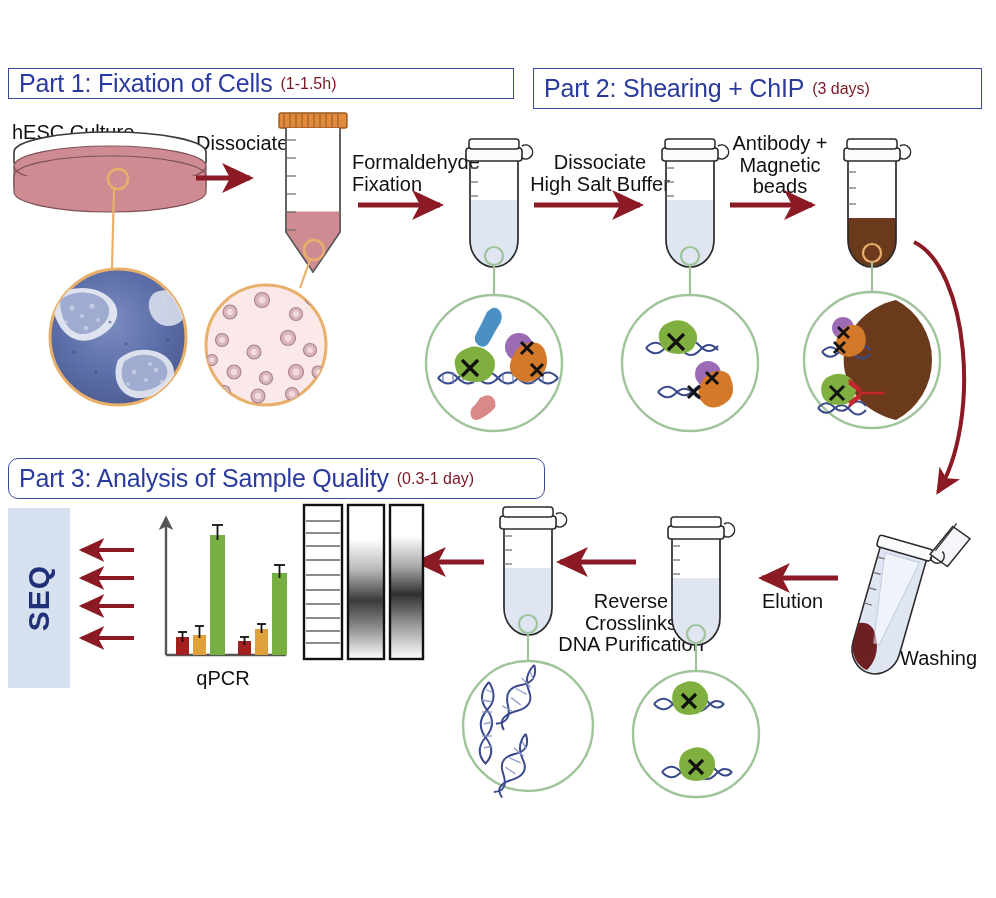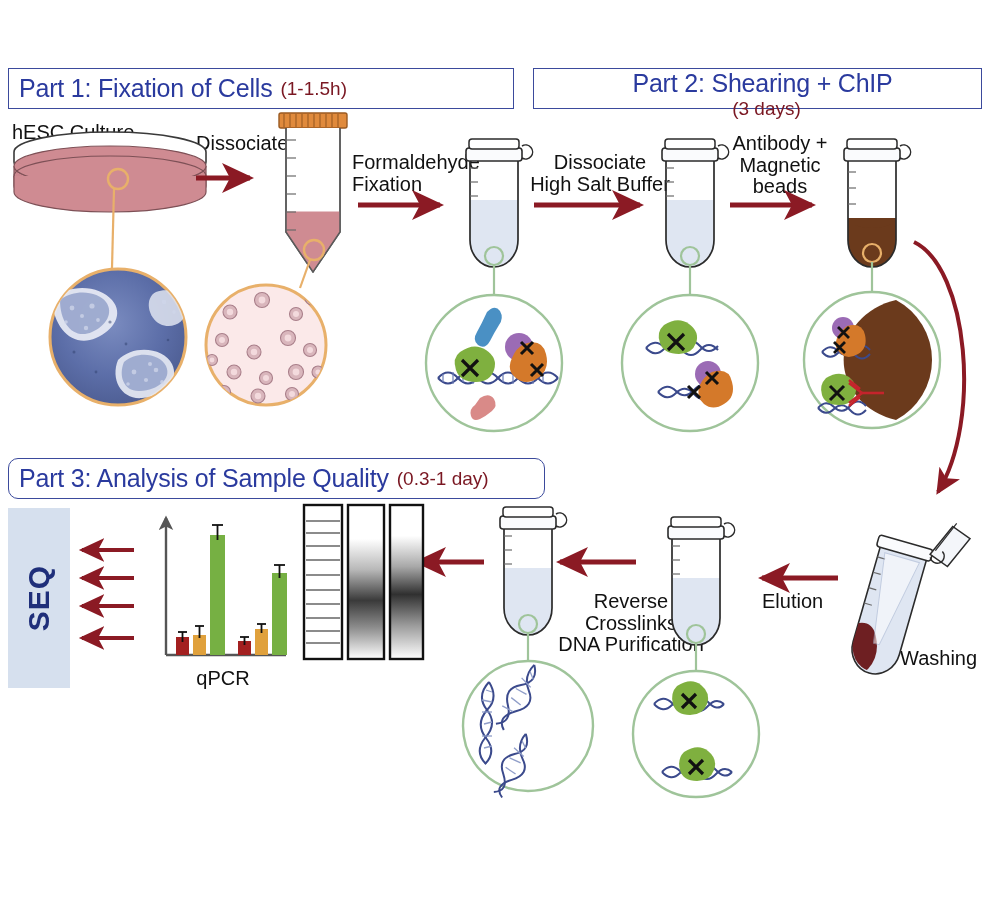--- a/index.html
+++ b/index.html
@@ -22,25 +22,25 @@
     padding-left:10px;
     white-space:nowrap;
   }
   .part-title{
     color:#2a3a9e;
     font-size:25px;
     letter-spacing:-0.2px;
   }
   .part-time{
     color:#7a1722;
-    font-size:19px;
+    font-size:16px;
     margin-left:8px;
   }
-  #part1-box{left:8px;top:68px;width:506px;height:41px;}
-  #part2-box{left:533px;top:68px;width:449px;height:41px;flex-direction:column;}
+  #part1-box{left:8px;top:68px;width:506px;height:31px;}
+  #part2-box{left:533px;top:68px;width:449px;height:41px;}
   #part3-box{left:8px;top:458px;width:537px;height:41px;border-radius:10px;}
 
   
   .lbl{
     position:absolute;
     font-size:20px;
     color:#111;
     white-space:nowrap;
     line-height:1.08;
   }

